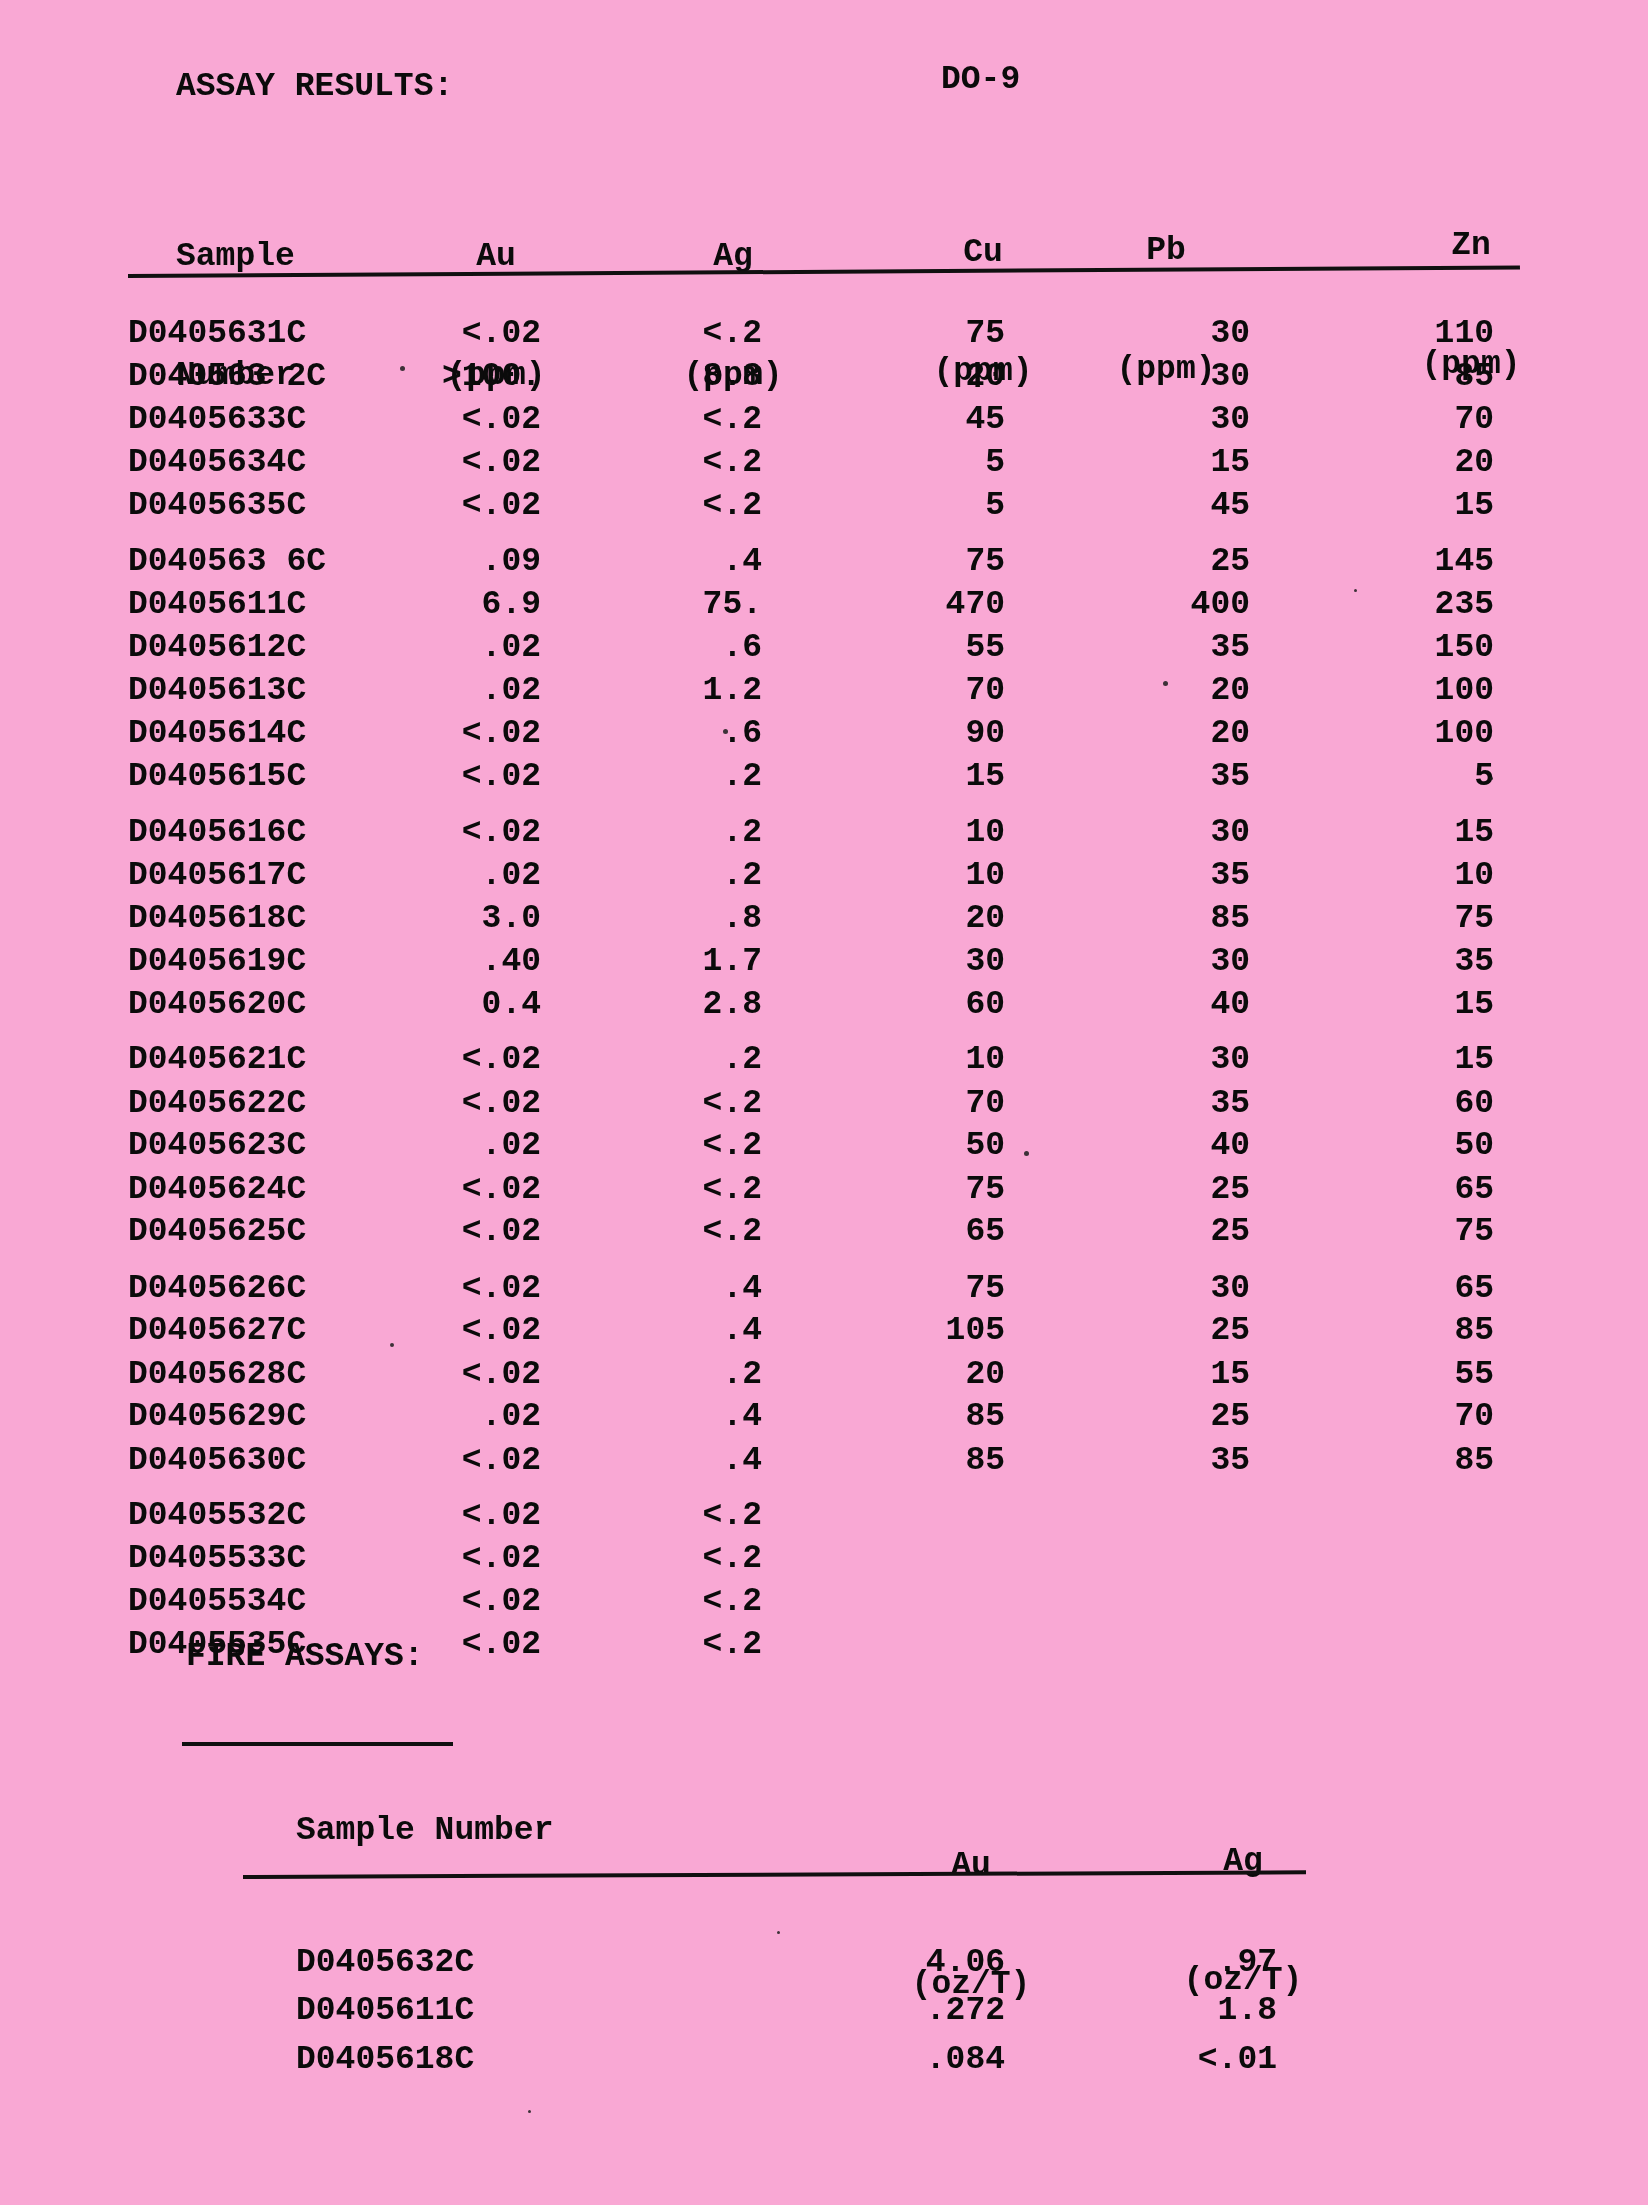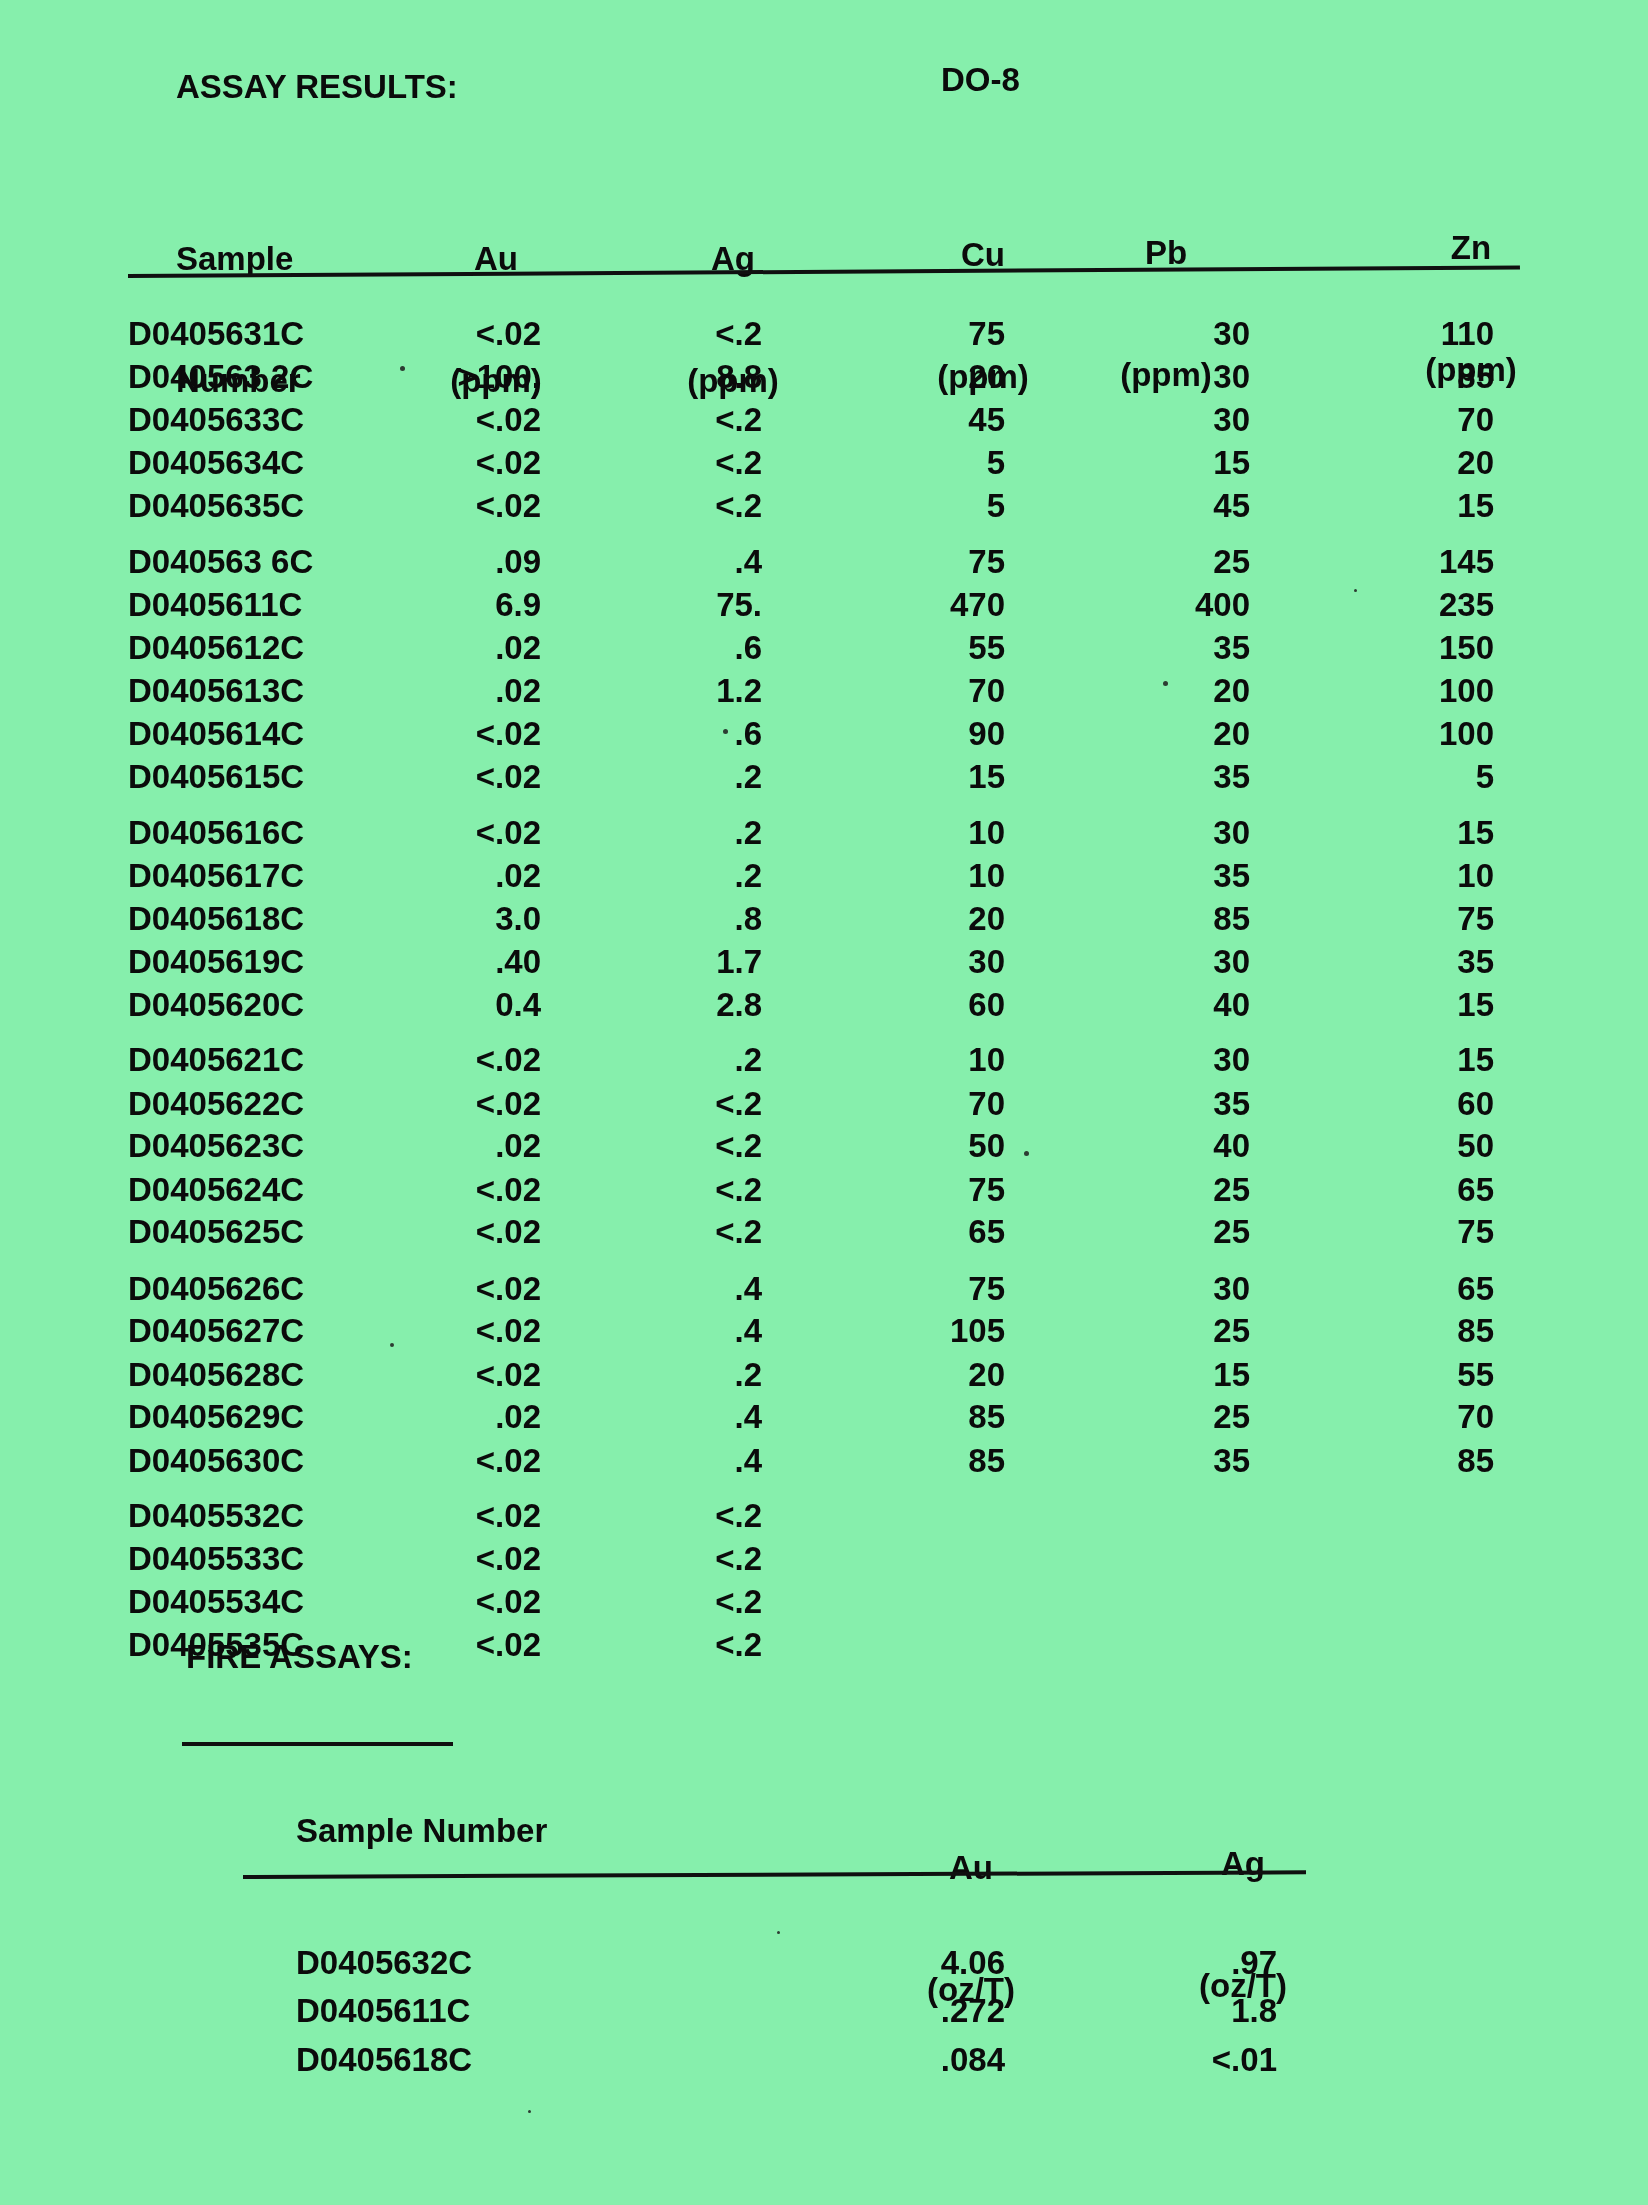--- a/index.html
+++ b/index.html
@@ -1,21 +1,21 @@
 <!DOCTYPE html>
 <html style="font-size:13.6px"><head>
 <meta charset="utf-8">
 <style>
   html,body{margin:0;padding:0;background:#e8e8e8;}
   .page{
     position:relative;
     width:1648px;height:2205px;
-    background:#86efac;
+    background:#f9a8d4;
     overflow:hidden;
-    font-family:Liberation Sans, sans-serif;
+    font-family:Liberation Mono, monospace;
     font-weight:bold;
     color:#0b0b0b;
     font-size:33px;
   }
   .abs{position:absolute;white-space:pre;}
   .ctr{transform:translateX(-50%);text-align:center;}
   .hdr-line2{margin-top:7.7px;}
   .rule{position:absolute;background:#101010;transform-origin:left center;}
   .row-cell{position:absolute;white-space:pre;}
   .c-sample{left:128px;text-align:right;}
@@ -29,21 +29,21 @@
   .f-ag{left:1064px;width:213px;text-align:right;}
   .speck{position:absolute;background:#1c1c1c;border-radius:50%;opacity:.85;}
   .underline-heavy{position:absolute;background:#101010;}
 </style>
 </head>
 <body>
 
 <div class="page">
 
   <div class="abs" style="left:176px;top:68px;">ASSAY RESULTS:</div>
-  <div class="abs" style="left:941px;top:61px;">DO-8</div>
+  <div class="abs" style="left:941px;top:61px;">DO-9</div>
 
   <div>
     <div class="abs" style="left:176px;top:164px;">
       <div>Sample</div>
       <div class="hdr-line2">Number</div>
     </div>
     <div class="abs ctr" style="left:496px;top:164px;">
       <div>Au</div>
       <div class="hdr-line2">(ppm)</div>
     </div>

